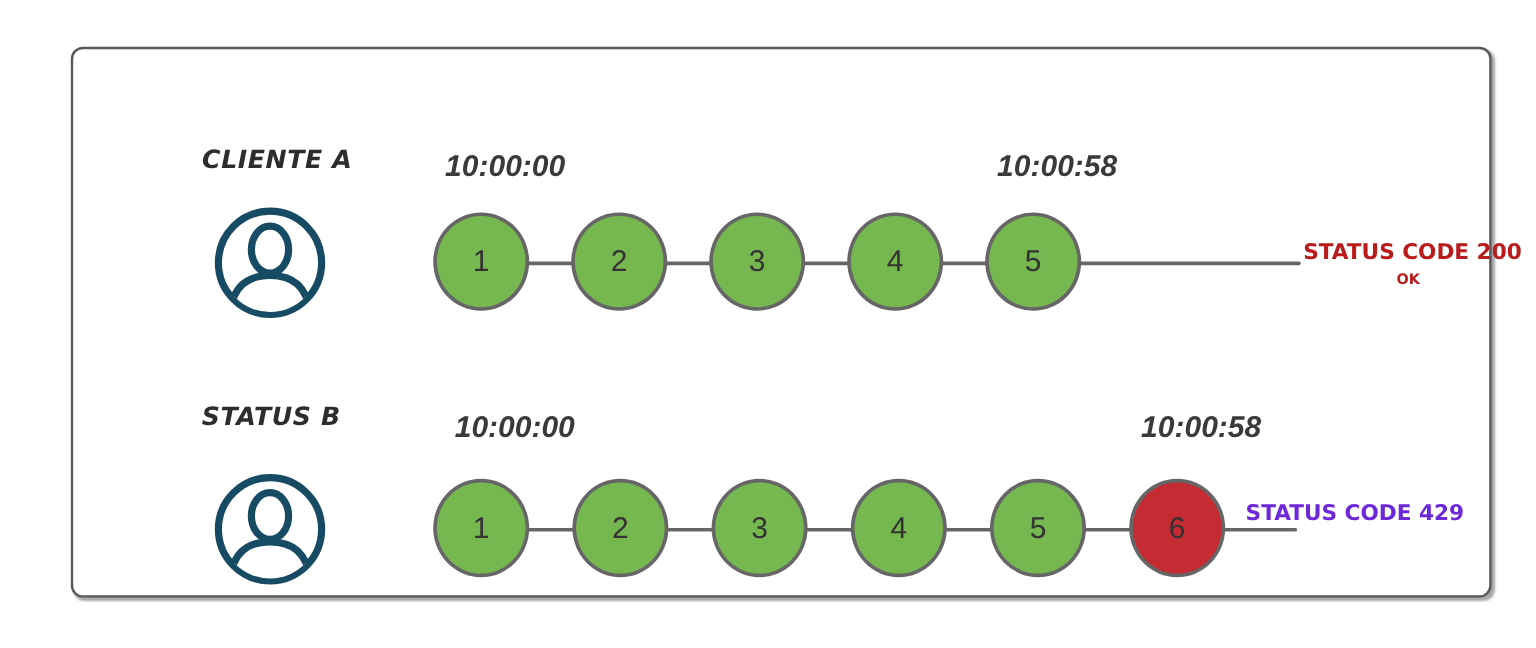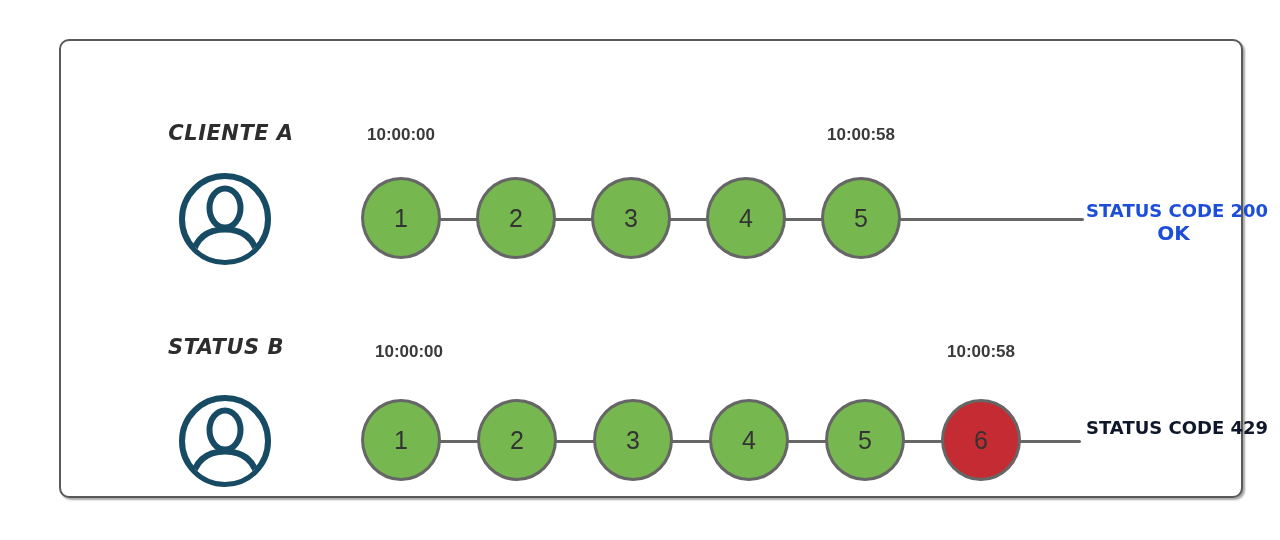--- a/index.html
+++ b/index.html
@@ -49,26 +49,27 @@
     position: absolute;
     width: 96px;
     height: 96px;
   }
   .avatar-a { left: 116px; top: 130px; }
   .avatar-b { left: 116px; top: 352px; }
 
   .ts {
     position: absolute;
     width: 140px;
-    text-align: center;
+    text-align: right;
     font-family: "Liberation Sans", sans-serif;
     font-weight: 700;
-    font-size: 17px;
+    font-size: 25px;
     color: #3a3a3a;
     white-space: nowrap;
+    font-style: italic;
   }
   .ts-a-start { left: 270px; top: 84px; }
   .ts-a-end   { left: 730px; top: 84px; }
   .ts-b-start { left: 278px; top: 301px; }
   .ts-b-end   { left: 850px; top: 301px; }
 
   .tl-line {
     position: absolute;
     height: 3px;
     background: #666666;
@@ -104,23 +105,23 @@
   .status {
     position: absolute;
     width: 175px;
     text-align: center;
     font-family: "DejaVu Sans", sans-serif;
     font-weight: 600;
     line-height: 22px;
     white-space: nowrap;
   }
   .status .line1 { font-size: 18px; }
-  .status .line2 { font-size: 20px; font-weight: 700; }
-  .status-a { left: 1025px; top: 159px; color: #1d4ed8; }
-  .status-b { left: 1025px; top: 376px; color: #0f172a; }
+  .status .line2 { font-size: 12px; font-weight: 700; }
+  .status-a { left: 1025px; top: 159px; color: #b91c1c; }
+  .status-b { left: 977px; top: 376px; color: #6d28d9; }
 </style>
 </head>
 <body>
 
 <div class="stage">
   <div class="frame">
 
     <section class="row">
       <div class="client-label label-a">CLIENTE A</div>
 

